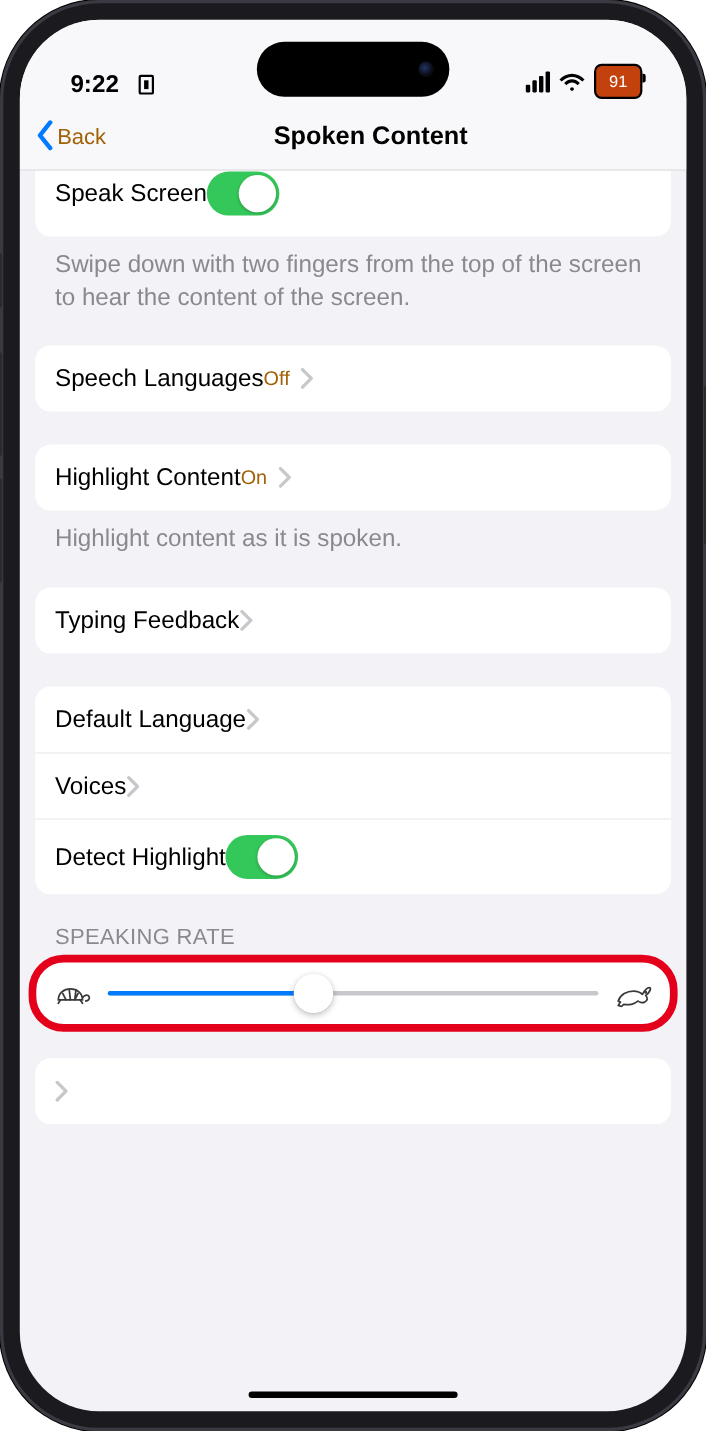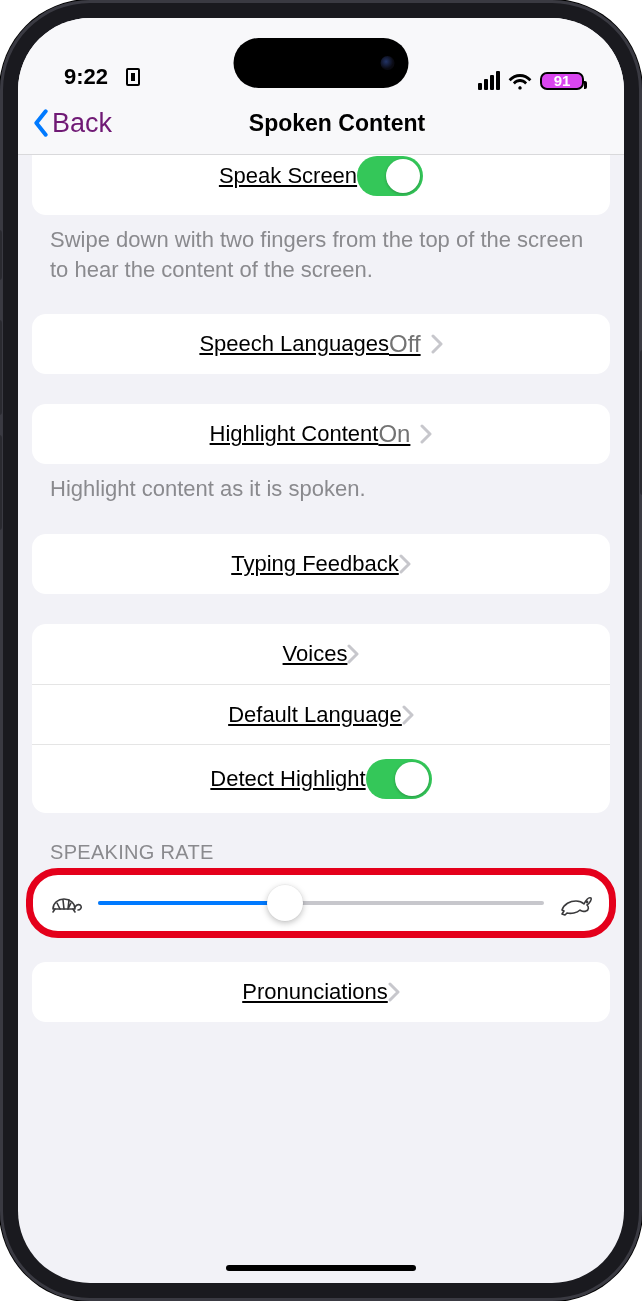--- a/index.html
+++ b/index.html
@@ -83,58 +83,58 @@
   .sim-icon{ display:inline-block; width:14px;height:18px;border:2px solid #000;border-radius:2px;position:relative;}
   .sim-icon::after{content:"";position:absolute;left:3px;top:3px;width:4px;height:8px;background:#000;}
   .cell-bars { display:flex; align-items:flex-end; gap:2px; }
   .cell-bars span { width:4px; background:#000; border-radius:1px; }
   .cell-bars span:nth-child(1){height:7px;} .cell-bars span:nth-child(2){height:11px;}
   .cell-bars span:nth-child(3){height:15px;} .cell-bars span:nth-child(4){height:19px;}
   .wifi-icon svg{display:block;}
   .battery {
     display:flex; align-items:center;
     border: 2px solid #000; border-radius: 7px;
-    padding: 2px 3px; height: 18px; position:relative;
-    font-size:15px; font-weight:700; min-width:44px;
+    padding: 2px 3px; height: 32px; position:relative;
+    font-size:15px; font-weight:400; min-width:44px;
     justify-content:center;
-    background:#d946ef; color:#fff;
+    background:#c2410c; color:#fff;
   }
   .battery::after{content:"";position:absolute;right:-5px;top:7px;width:3px;height:8px;background:#000;border-radius:0 2px 2px 0;}
   
   .nav-bar {
     height: 63px;
     background: #f8f8fa;
     border-bottom: 1px solid rgba(0,0,0,0.12);
     display:flex; align-items:center; position:relative;
     padding: 0 14px;
   }
-  .back-btn { display:flex; align-items:center; color:#701a75; font-size:27px; gap:2px; cursor:pointer;}
+  .back-btn { display:flex; align-items:flex-end; color:#a16207; font-size:20px; gap:2px; cursor:pointer;}
   .back-btn svg{display:block;}
   .nav-title {
     position:absolute; left:0; right:0; text-align:center;
     font-size:23px; font-weight:600; color:#000;
     pointer-events:none;
     padding-left:32px;
   }
   
   .content {
     padding: 0 14px 40px;
     height: calc(100% - 137px);
     overflow: hidden;
   }
   .group { background:#fff; border-radius:14px; margin-top:30px; overflow:hidden; }
   .group.first{ margin-top:0; border-top-left-radius:0; border-top-right-radius:0;}
   .row {
     min-height:60px; padding: 14px 18px;
-    display:flex; align-items:center; justify-content:center;
-    font-size:22px; color:#000;text-decoration:underline;
+    display:flex; align-items:center; justify-content:flex-start;
+    font-size:22px; color:#000;
   }
   .row + .row { border-top:1px solid rgba(0,0,0,0.10); }
   .row .right { display:flex; align-items:center; gap:10px; }
-  .value-label { color:#737373; font-size:24px; }
+  .value-label { color:#a16207; font-size:18px; }
   .chevron { color:#c7c7cc; }
   .chevron svg{display:block;}
   .footer-text, .header-text {
     color:#8a8a8e; font-size:22px; padding: 10px 18px 0; line-height:1.35;
   }
   .header-text { text-transform: uppercase; font-size:20px; letter-spacing:0.3px; padding-top:26px;}
   
   .toggle {
     width:66px; height:40px; background:#34c759; border-radius:20px; position:relative; cursor:pointer;
   }
@@ -266,31 +266,31 @@
                 <svg width="12" height="20" viewBox="0 0 12 20">
                   <path fill="none" stroke="#c7c7cc" stroke-width="3" stroke-linecap="round" stroke-linejoin="round" d="M2 2 L10 10 L2 18"></path>
                 </svg>
               </span>
           </div>
         </div>
       </div>
 
       <div class="group">
         <div class="row">
+          <span>Default Language</span>
+          <div class="right">
+              <span class="chevron">
+                <svg width="12" height="20" viewBox="0 0 12 20">
+                  <path fill="none" stroke="#c7c7cc" stroke-width="3" stroke-linecap="round" stroke-linejoin="round" d="M2 2 L10 10 L2 18"></path>
+                </svg>
+              </span>
+            </div>
+        </div>
+        <div class="row">
           <span>Voices</span>
-          <div class="right">
-              <span class="chevron">
-                <svg width="12" height="20" viewBox="0 0 12 20">
-                  <path fill="none" stroke="#c7c7cc" stroke-width="3" stroke-linecap="round" stroke-linejoin="round" d="M2 2 L10 10 L2 18"></path>
-                </svg>
-              </span>
-            </div>
-        </div>
-        <div class="row">
-          <span>Default Language</span>
           <div class="right">
               <span class="chevron">
                 <svg width="12" height="20" viewBox="0 0 12 20">
                   <path fill="none" stroke="#c7c7cc" stroke-width="3" stroke-linecap="round" stroke-linejoin="round" d="M2 2 L10 10 L2 18"></path>
                 </svg>
               </span>
             </div>
         </div>
         <div class="row">
           <span>Detect Highlight</span>
@@ -324,21 +324,20 @@
               <circle cx="29" cy="12" r="0.6" fill="#3a3a3c"></circle>
             </g>
               </svg>
           </span>
           <div class="highlight-ring"></div>
         </div>
       </div>
 
       <div class="group">
         <div class="row">
-          <span>Pronunciations</span>
           <div class="right">
               <span class="chevron">
                 <svg width="12" height="20" viewBox="0 0 12 20">
                   <path fill="none" stroke="#c7c7cc" stroke-width="3" stroke-linecap="round" stroke-linejoin="round" d="M2 2 L10 10 L2 18"></path>
                 </svg>
               </span>
             </div>
         </div>
       </div>
 

